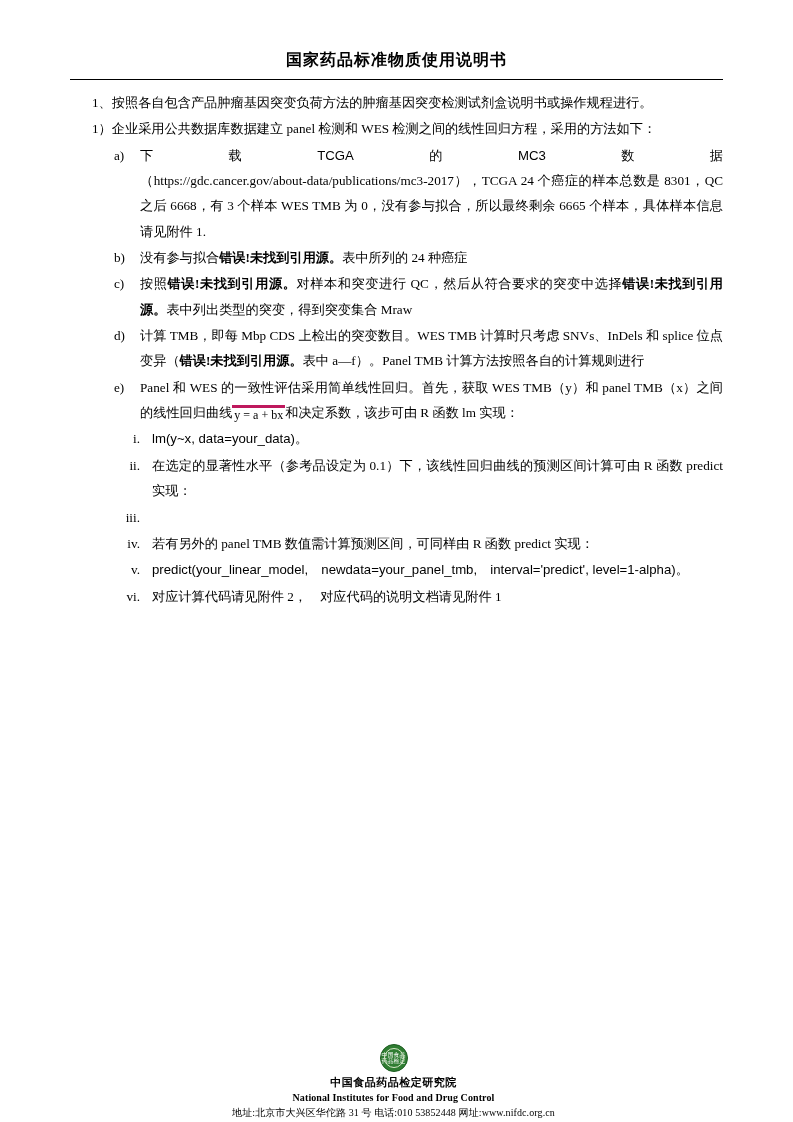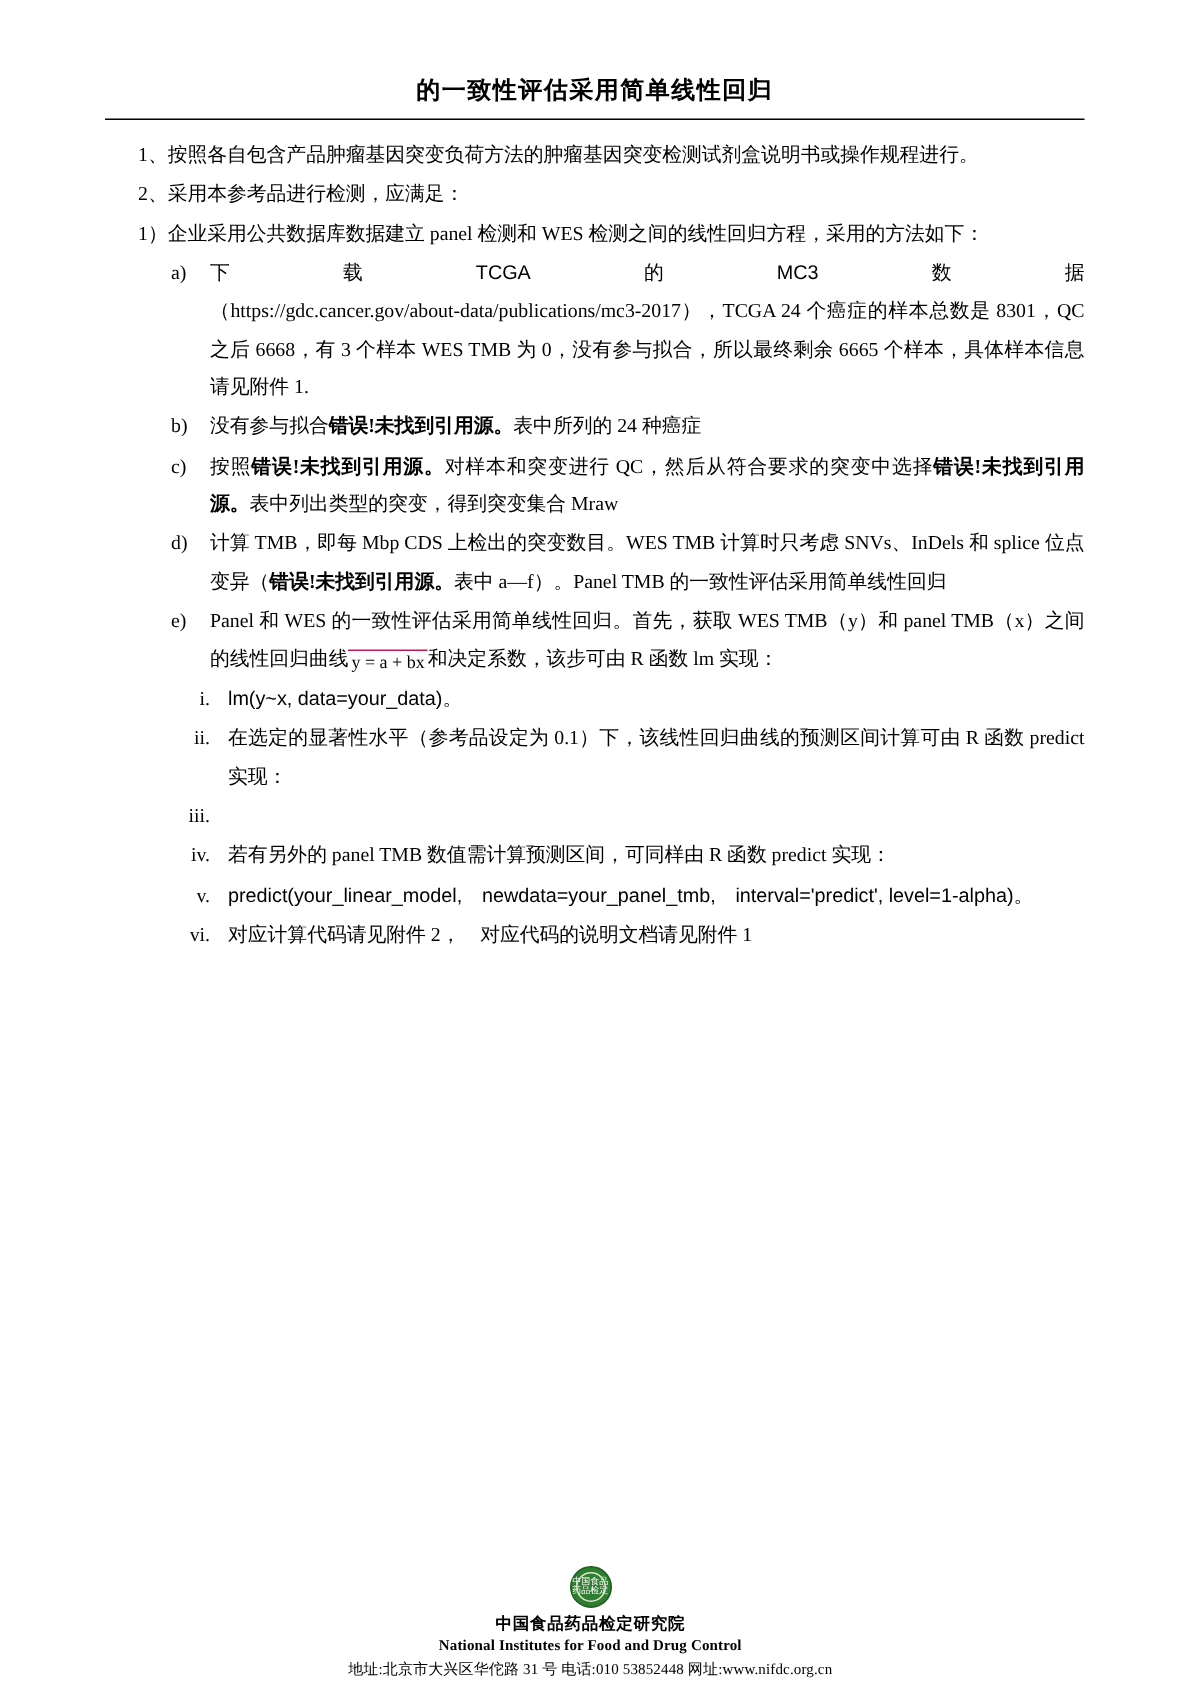--- a/index.html
+++ b/index.html
@@ -76,21 +76,21 @@
 
   .err {
     font-weight: bold;
   }
   .justify-spread {
     display: flex;
     justify-content: space-between;
   }
   .formula {
     display: inline-block;
-    border-top: 1px solid #be185d;
+    border-top: 3px solid #be185d;
     padding: 0 2px;
     font-family: "Liberation Serif", "DejaVu Serif", serif;
     font-size: 12px;
     line-height: 1.25;
     vertical-align: -2px;
   }
   .latin { font-family: Liberation Sans, sans-serif; }
 
   
   .footer {
@@ -141,34 +141,31 @@
   .footer-addr {
     font-size: 10px;
     letter-spacing: 0.1px;
   }
 </style>
 </head>
 <body>
 
 <div class="page">
 
-  <div class="doc-title">的一致性评估采用简单线性回归</div>
+  <div class="doc-title">国家药品标准物质使用说明书</div>
 
 
   <div class="header-rule"></div>
 
   <div class="body-block">
 
     <div class="para lvl1">
       <div class="content">1、按照各自包含产品肿瘤基因突变负荷方法的肿瘤基因突变检测试剂盒说明书或操作规程进行。</div>
     </div>
 
-    <div class="para lvl1">
-      <div class="content">2、采用本参考品进行检测，应满足：</div>
-    </div>
 
     <div class="para lvl2">
       <div class="content">1）企业采用公共数据库数据建立 panel 检测和 WES 检测之间的线性回归方程，采用的方法如下：</div>
     </div>
 
     <div class="para lvl3">
       <div class="marker">a)</div>
       <div class="content">
         <div class="justify-spread">
           <span>下</span>
@@ -193,21 +190,21 @@
     <div class="para lvl3">
       <div class="marker">c)</div>
       <div class="content">
         <span>按照</span><span class="err">错误!未找到引用源。</span><span>对样本和突变进行 QC，然后从符合要求的突变中选择</span><span class="err">错误!未找到引用源。</span><span>表中列出类型的突变，得到突变集合 Mraw</span>
       </div>
     </div>
 
     <div class="para lvl3">
       <div class="marker">d)</div>
       <div class="content">
-        <span>计算 TMB，即每 Mbp CDS 上检出的突变数目。WES TMB 计算时只考虑 SNVs、InDels 和 splice 位点变异（</span><span class="err">错误!未找到引用源。</span><span>表中 a—f）。Panel TMB 的一致性评估采用简单线性回归</span>
+        <span>计算 TMB，即每 Mbp CDS 上检出的突变数目。WES TMB 计算时只考虑 SNVs、InDels 和 splice 位点变异（</span><span class="err">错误!未找到引用源。</span><span>表中 a—f）。Panel TMB 计算方法按照各自的计算规则进行</span>
       </div>
     </div>
 
     <div class="para lvl3">
       <div class="marker">e)</div>
       <div class="content">
         <span>Panel 和 WES 的一致性评估采用简单线性回归。首先，获取 WES TMB（y）和 panel TMB（x）之间的线性回归曲线</span><span class="formula">y = a + bx</span><span>和决定系数，该步可由 R 函数 lm 实现：</span>
       </div>
     </div>
 

